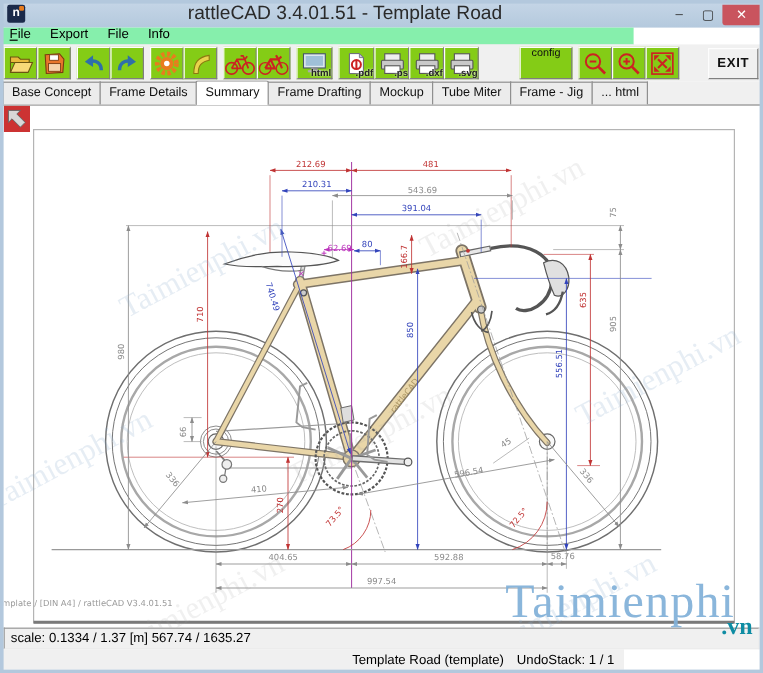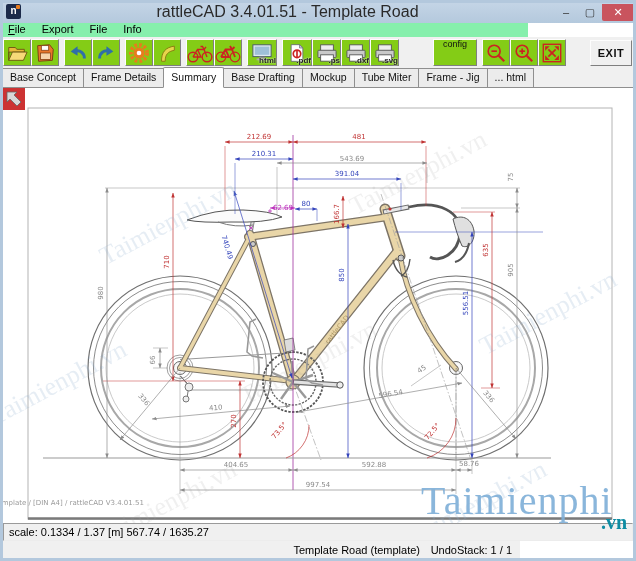--- a/index.html
+++ b/index.html
@@ -227,21 +227,21 @@
           <path d="M19.5,19.5 h-5 l5,-5 Z" fill="#cc2222"></path>
         </svg>
       </div>
     <div class="exitbtn">EXIT</div>
   </div>
 
   <div class="tabbar">
     <div class="tab">Base Concept</div>
     <div class="tab">Frame Details</div>
     <div class="tab active">Summary</div>
-    <div class="tab">Base Drafting</div>
+    <div class="tab">Frame Drafting</div>
     <div class="tab">Mockup</div>
     <div class="tab">Tube Miter</div>
     <div class="tab">Frame - Jig</div>
     <div class="tab">... html</div>
   </div>
 
   <div class="canvas">
     <svg class="draw" width="616" height="435" viewBox="0 0 616 435">
       <defs>
         <marker id="mr" viewBox="0 0 8 8" refX="7.5" refY="4" markerWidth="7" markerHeight="7" orient="auto-start-reverse">

